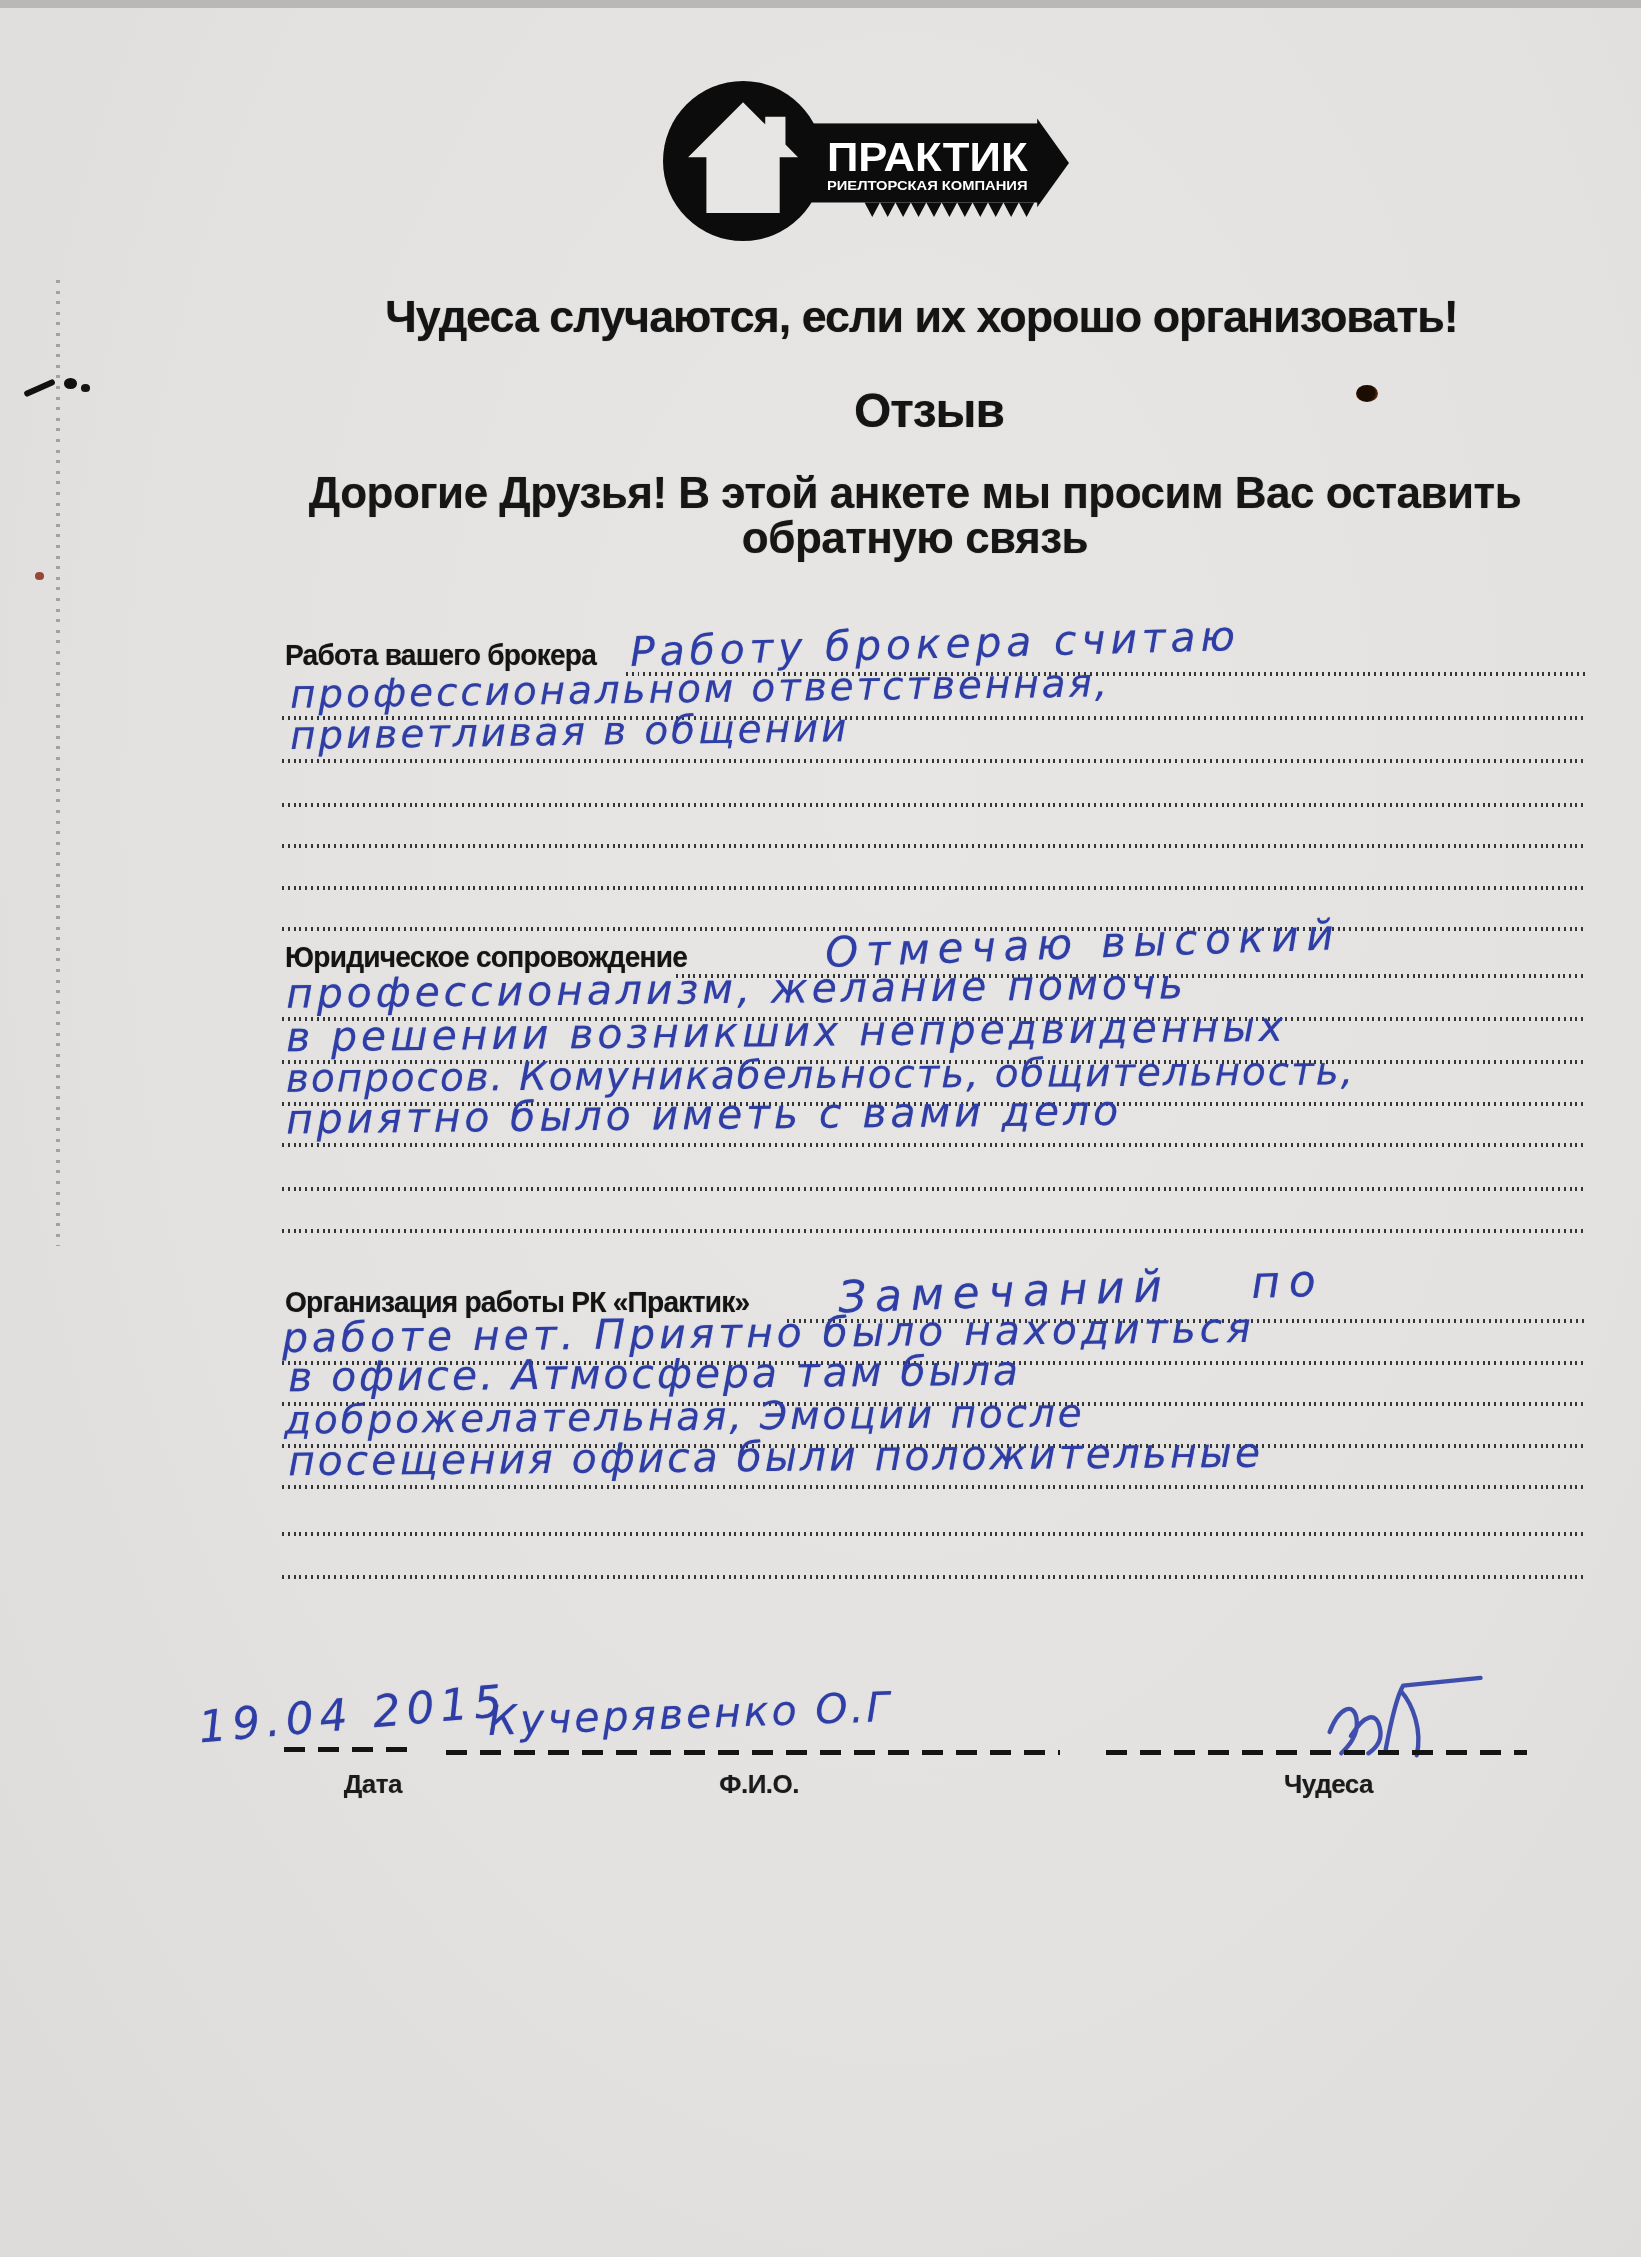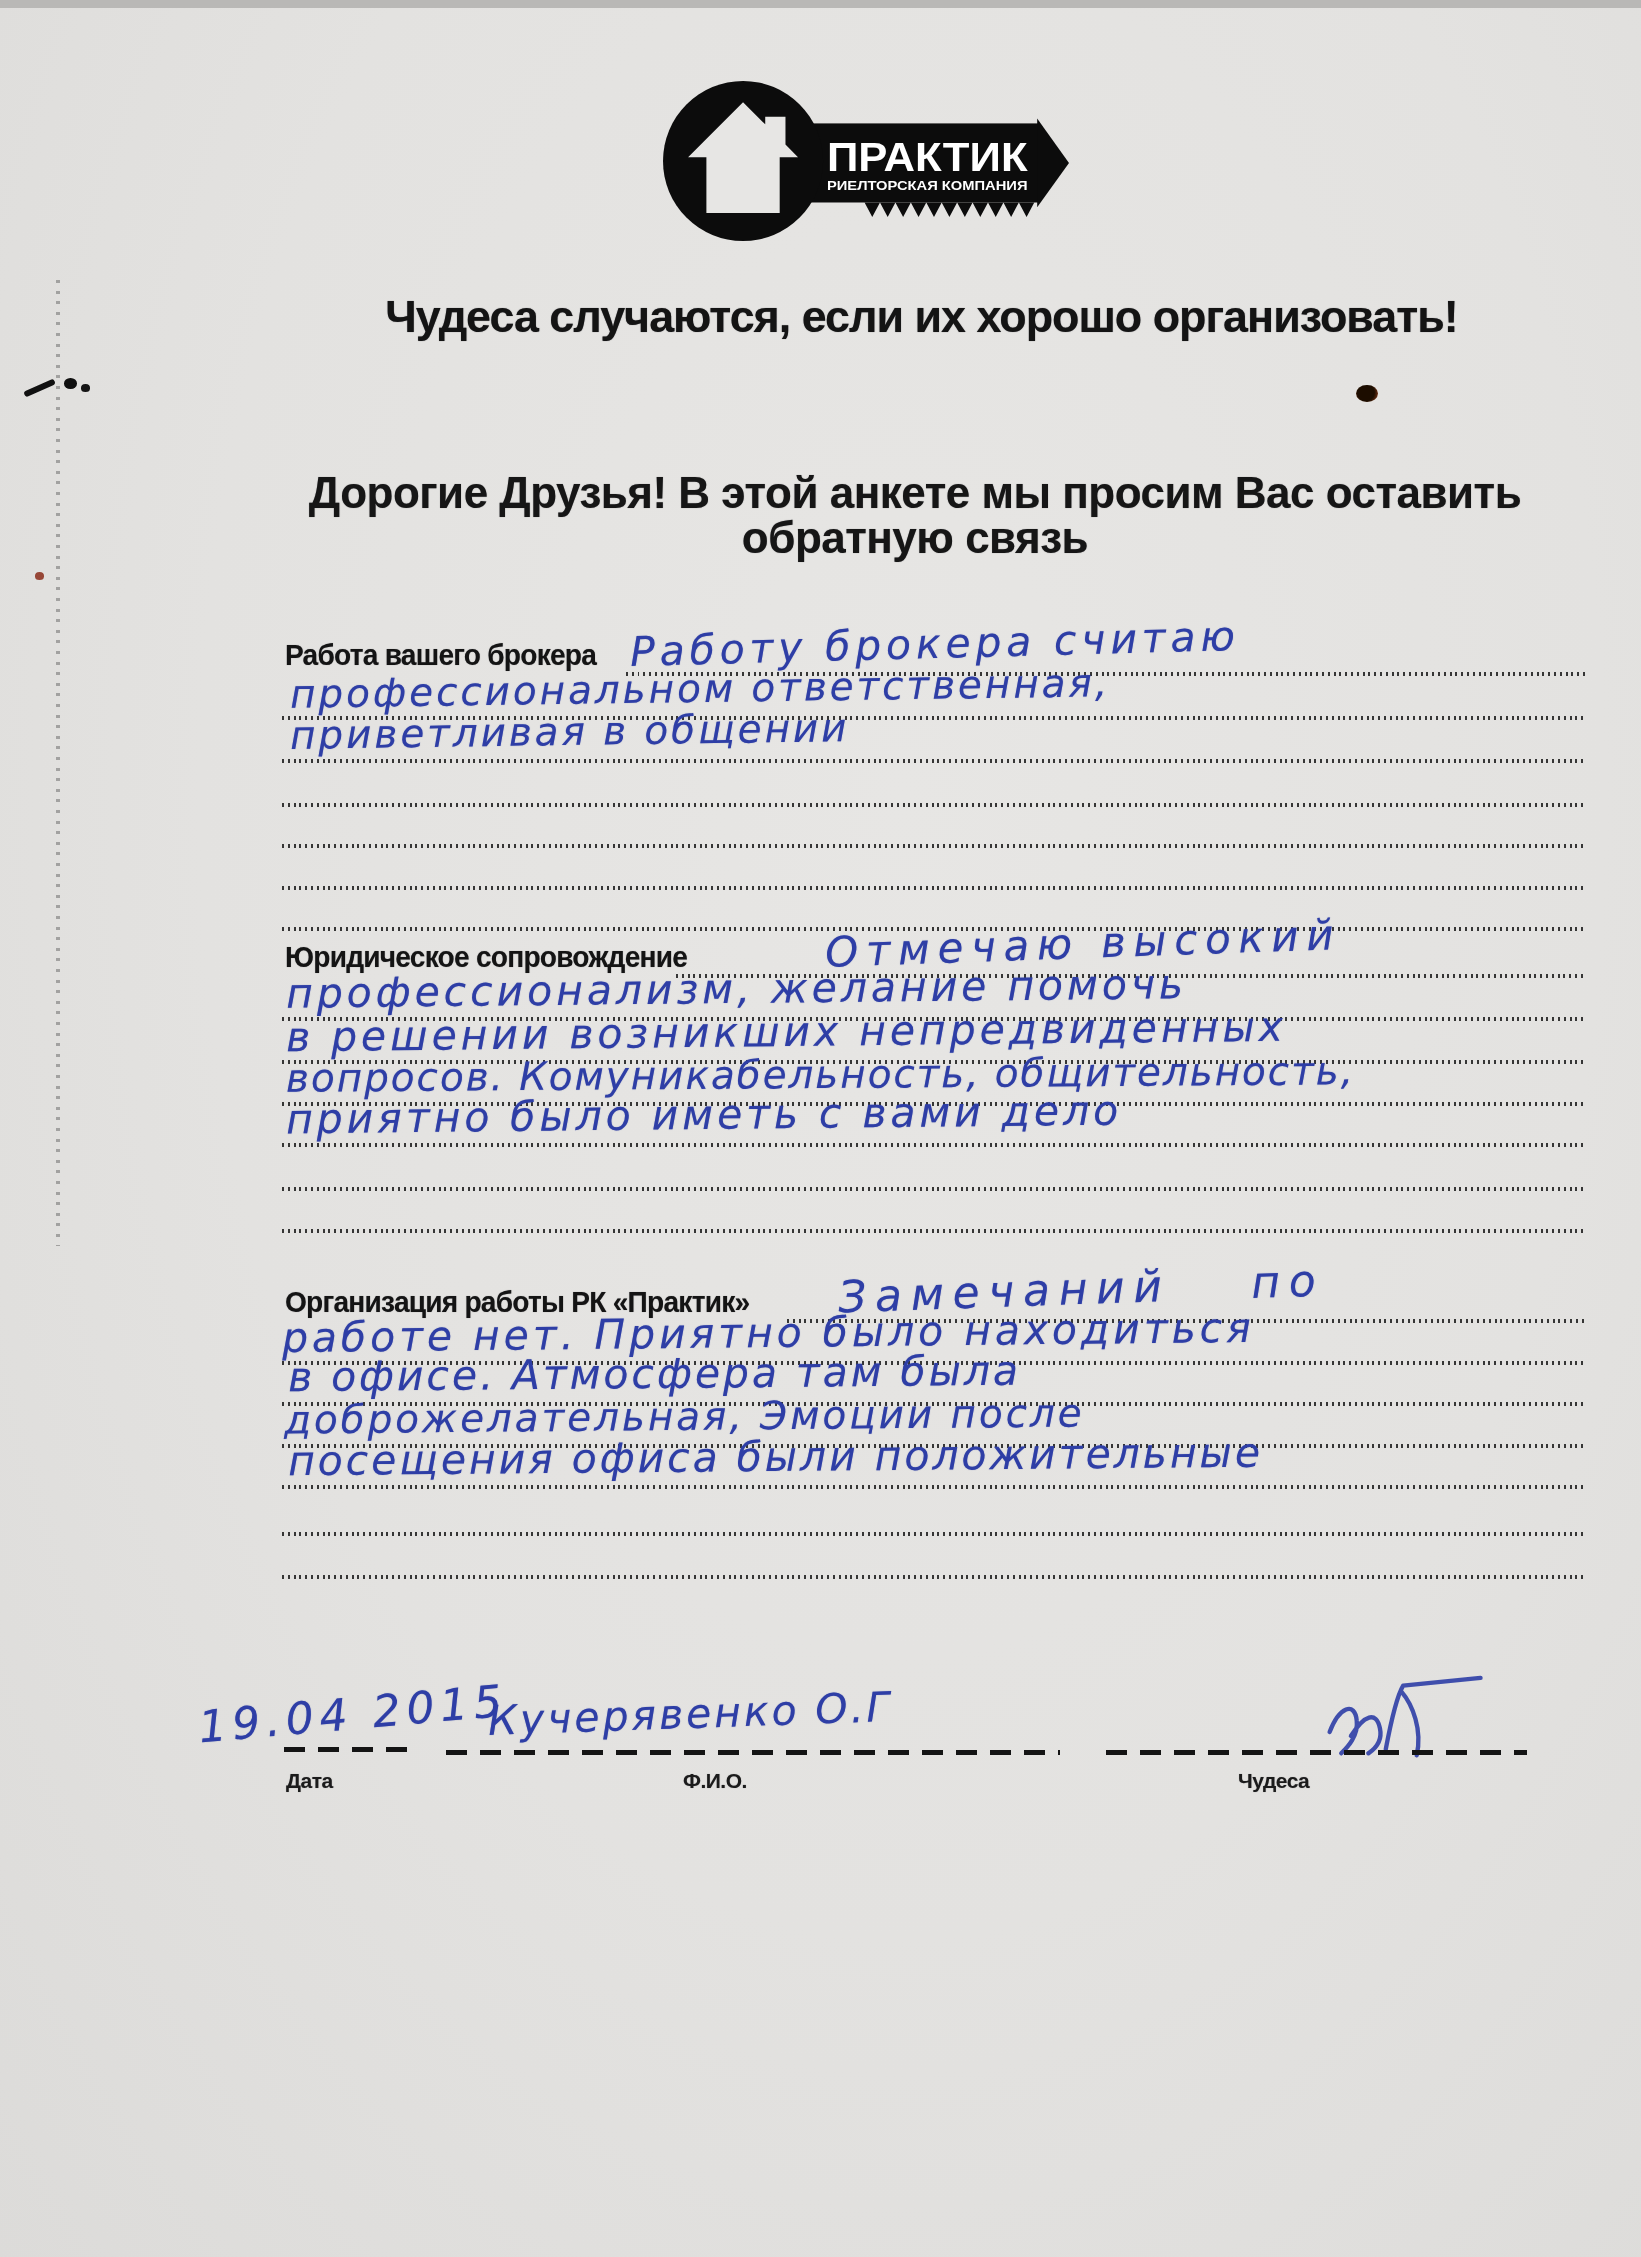--- a/index.html
+++ b/index.html
@@ -51,22 +51,22 @@
     font-family:"DejaVu Sans",sans-serif;font-style:italic;
     color:#2e3ea6;white-space:nowrap;
     text-shadow:0 0 1px rgba(40,60,160,.5);
   }
   
   .dashline{
     position:absolute;height:4.8px;
     background:repeating-linear-gradient(90deg,#141414 0 21px,rgba(0,0,0,0) 21px 34px);
   }
   .sig-label{
-    position:absolute;text-align:left;
-    font-size:21px;font-weight:600;letter-spacing:-0.5px;color:#1b1b1b;
+    position:absolute;text-align:right;
+    font-size:26px;font-weight:600;letter-spacing:-0.5px;color:#1b1b1b;
     text-shadow:0 0 1px rgba(10,10,20,.35);
   }
   
   .noise-strip{
     position:absolute;left:56px;top:272px;width:3.9px;height:966px;opacity:.45;
     background:repeating-linear-gradient(180deg,#555 0 2.9px,rgba(0,0,0,0) 2.9px 10.6px);
   }
   .slash-mark{
     position:absolute;left:23px;top:377px;width:33px;height:5.8px;background:#111;
     transform:rotate(-24deg);border-radius:2.9px;
@@ -95,20 +95,21 @@
     <rect x="150" y="47" width="240" height="82" fill="#0c0c0c"></rect>
     <polygon points="388,42 421,88 388,134" fill="#0c0c0c"></polygon>
     <path d="M209 129 l8 15 l8 -15 l8 15 l8 -15 l8 15 l8 -15 l8 15 l8 -15 l8 15 l8 -15 l8 15 l8 -15 l8 15 l8 -15 l8 15 l8 -15 l8 15 l8 -15 l8 15 l8 -15 l8 15 l8 -15 Z" fill="#0c0c0c"></path>
     <circle cx="83" cy="86" r="83" fill="#0c0c0c"></circle>
     <path d="M83 25 L26 82 L45 82 L45 140 L121 140 L121 82 L140 82 L127 69 L127 40 L106 40 L106 48 Z" fill="#e7e6e4"></path>
     <text x="170" y="96" font-size="42" textLength="208" lengthAdjust="spacingAndGlyphs">ПРАКТИК</text>
     <text x="170" y="116" font-size="13.5" textLength="208" lengthAdjust="spacingAndGlyphs">РИЕЛТОРСКАЯ КОМПАНИЯ</text>
   </svg>
 
   <div class="slogan">Чудеса случаются, если их хорошо организовать!</div>
+  <div class="title">Отзыв</div>
   <div class="intro">
     <div>Дорогие Друзья! В этой анкете мы просим Вас оставить обратную связь</div>
   </div>
 
   <div class="sec-label" style="top:631px">Работа вашего брокера</div>
   <div class="dotline" style="left:626px;top:664px;width:962px"></div>
   <div class="dotline" style="left:282px;top:708px;width:1305px"></div>
   <div class="dotline" style="left:282px;top:751px;width:1305px"></div>
   <div class="dotline" style="left:282px;top:795px;width:1305px"></div>
   <div class="dotline" style="left:282px;top:836px;width:1305px"></div>

